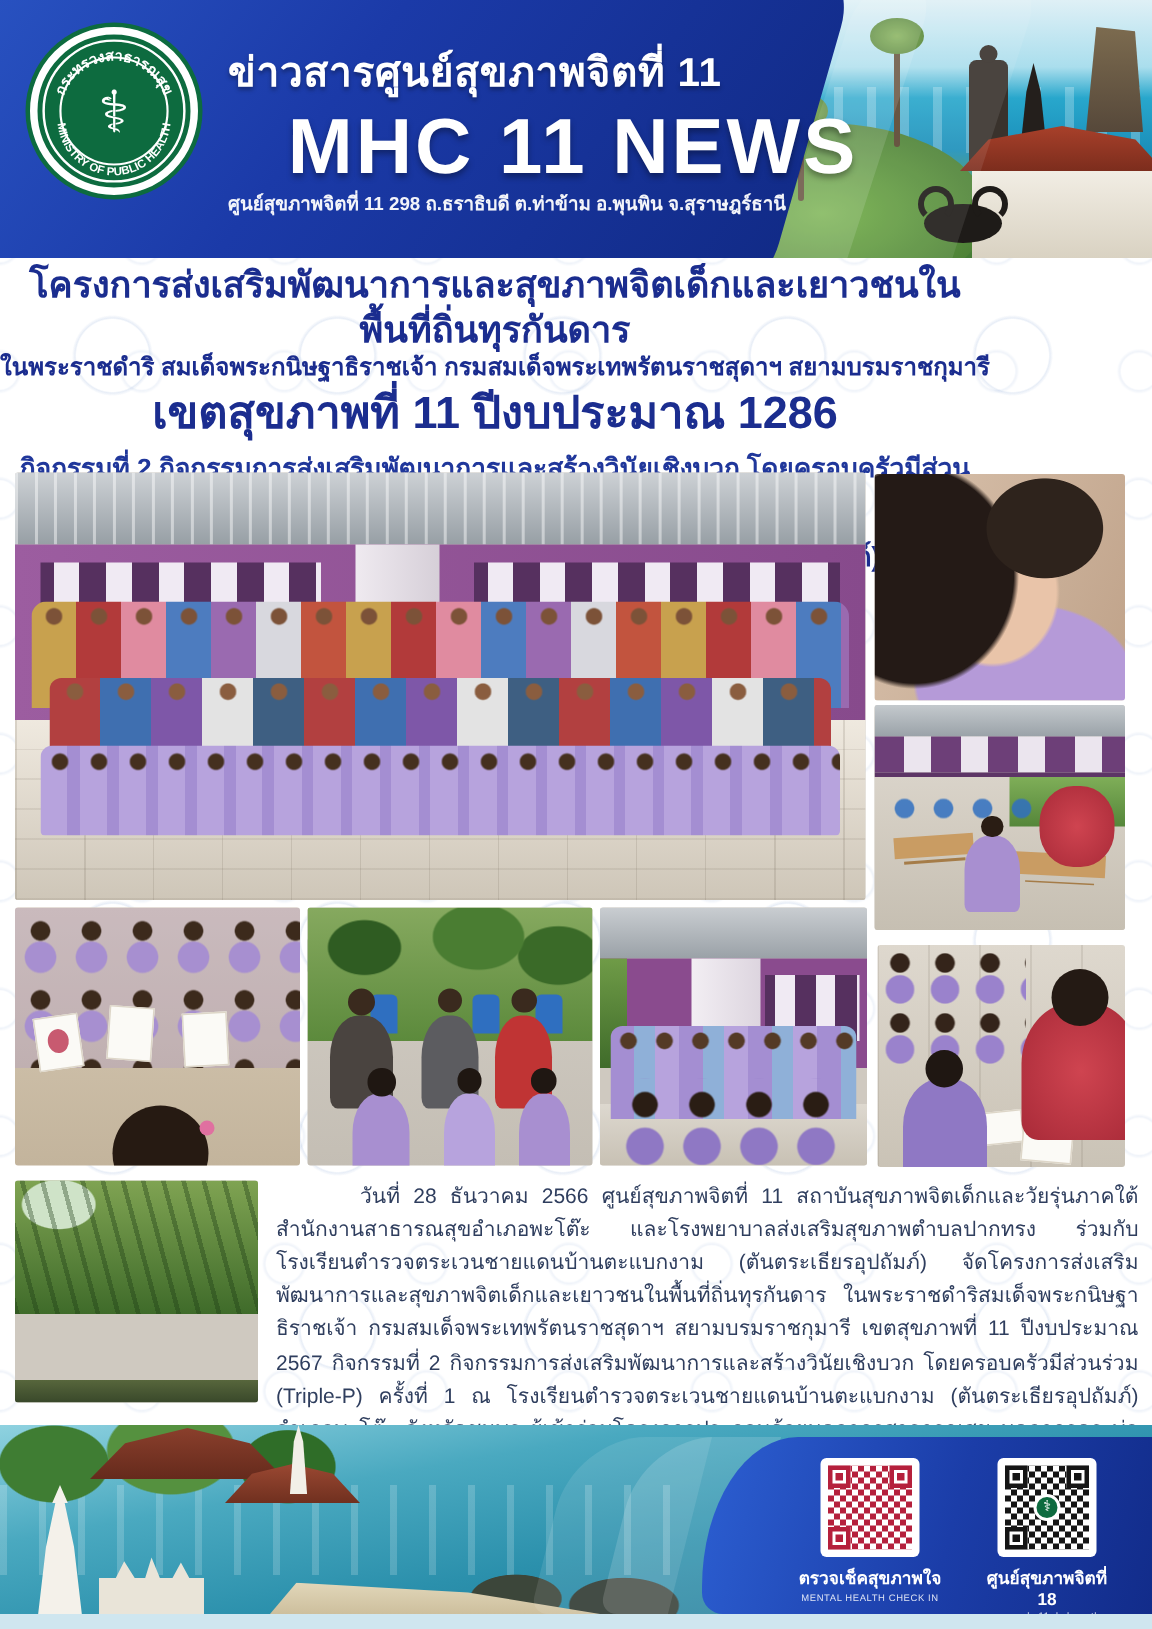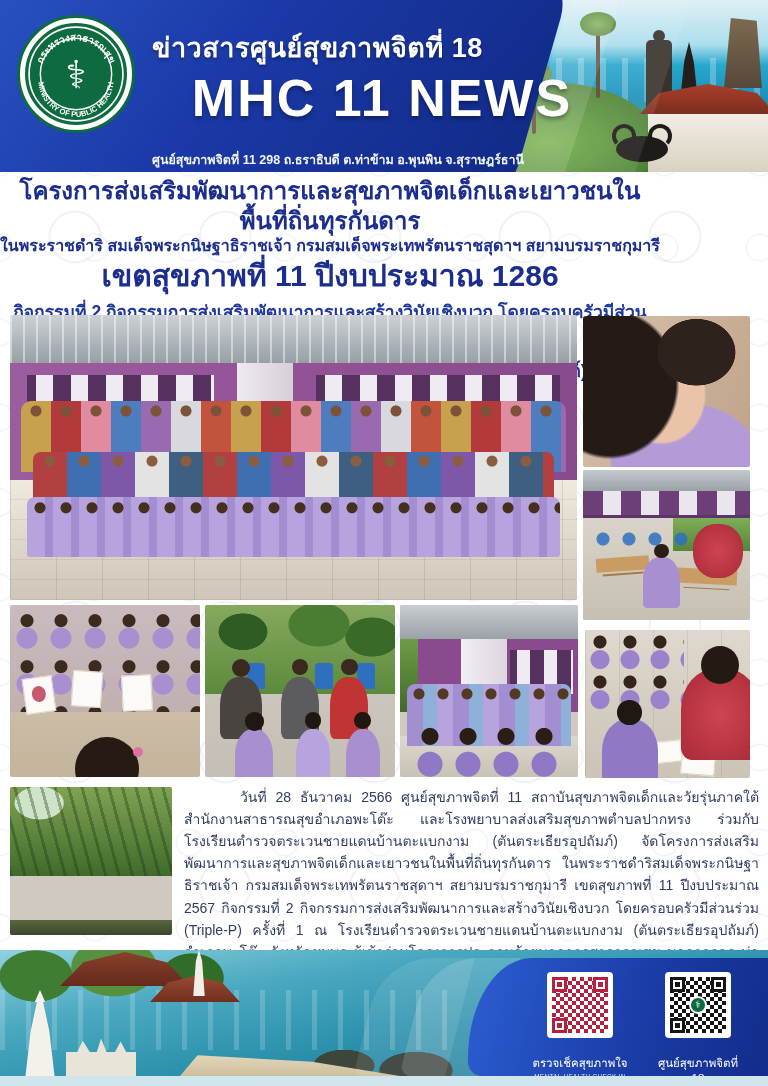--- a/index.html
+++ b/index.html
@@ -45,21 +45,21 @@
   .hd-band { position:absolute; top:-20px; height:230px; width:120px; background:rgba(255,255,255,.13); transform:skewX(-18deg); border-radius:36px; }
   .hd-band.b1 { left:470px; } .hd-band.b2 { left:540px; background:rgba(255,255,255,.09); }
   .hd-swoosh { position:absolute; left:-60px; top:-30px; width:600px; height:240px; transform:skewX(-16deg);
     border-radius:0 48px 48px 0; background:linear-gradient(115deg, #2a55c4 0%, #1b3aa8 45%, #112a86 100%); }
   .hd-logo { position:absolute; left:20px; top:18px; width:112px; height:112px; border-radius:50%;
     background:#0d6b3f; border:5px solid #fff; box-shadow:0 0 0 3px #0d6b3f; }
   .hd-logo svg { width:100%; height:100%; }
   .hd-titles { position:absolute; left:152px; top:26px; width:460px; color:#fff; }
   .hd-kicker { font-size:27px; font-weight:bold; letter-spacing:.5px; text-shadow:0 2px 3px rgba(0,0,0,.35); }
   .hd-main { font-size:52px; font-weight:800; letter-spacing:2px; line-height:1.05; margin-top:2px; text-shadow:0 3px 4px rgba(0,0,0,.35);text-align:center; }
-  .hd-addr { font-size:12.5px; font-weight:bold; margin-top:24px; opacity:.95; }
+  .hd-addr { font-size:12.5px; font-weight:bold; margin-top:0; opacity:.95; }
 
   
   .headline { position:absolute; left:0; top:176px; width:660px; text-align:center; color:#1b2d8f; z-index:2; }
   .hl1 { font-size:24px; font-weight:800; line-height:1.25; }
   .hl2 { font-size:16px; font-weight:bold; line-height:1.3; }
   .hl3 { font-size:30px; font-weight:800; line-height:1.15; margin-top:2px; }
   .hl4 { font-size:17.5px; font-weight:600; color:#20379b; margin-top:5px; }
   .hl5 { font-size:18.5px; font-weight:bold; margin-top:2px; }
 
   
@@ -232,21 +232,21 @@
     display:flex; justify-content:flex-end; align-items:flex-start; gap:22px; padding:14px 22px 0 0; }
   .qr-block { width:96px; text-align:center; }
   .qr-card { position:relative; width:66px; height:66px; margin:0 auto; background:#fff; border-radius:4px; padding:5px; }
   .qr-pat { position:absolute; inset:5px; background:repeating-conic-gradient(var(--c) 0% 25%, #ffffff 0% 50%); background-size:8px 8px; }
   .qr-pat.red { --c:#b5203c; } .qr-pat.blk { --c:#151515; }
   .fnd { position:absolute; width:15px; height:15px; border:3px solid var(--c); background:#fff; }
   .fnd::after { content:""; position:absolute; inset:2px; background:var(--c); }
   .fnd.tl { left:5px; top:5px; } .fnd.tr { right:5px; top:5px; } .fnd.bl { left:5px; bottom:5px; }
   .qr-emb { position:absolute; left:50%; top:50%; transform:translate(-50%,-50%); width:18px; height:18px; border-radius:50%;
     background:#0d6b3f; border:2px solid #fff; color:#fff; font-size:10px; line-height:14px; text-align:center; }
-  .qr-th { margin-top:16px; color:#fff; font-weight:normal; font-size:11.5px; }
+  .qr-th { margin-top:5px; color:#fff; font-weight:bold; font-size:11.5px; }
   .qr-en { color:rgba(255,255,255,.85); font-size:6.3px; letter-spacing:.4px; margin-top:1px; }
   .ft-strip { position:absolute; left:0; top:1076px; width:768px; height:10px; background:#cfe6ef; z-index:4; }
 </style>
 </head>
 <body>
 
 <div class="page">
   <div class="bg-pattern"></div>
 
   <div class="header">
@@ -278,21 +278,21 @@
           <textPath href="#arcTop" startOffset="50%" text-anchor="middle">กระทรวงสาธารณสุข</textPath>
         </text>
         <text font-size="7.5" font-weight="bold" fill="#ffffff">
           <textPath href="#arcBot" startOffset="50%" text-anchor="middle">MINISTRY OF PUBLIC HEALTH</textPath>
         </text>
         <text x="50" y="64" font-size="38" text-anchor="middle" fill="#ffffff">⚕</text>
       </svg>
     </div>
 
     <div class="hd-titles">
-      <div class="hd-kicker">ข่าวสารศูนย์สุขภาพจิตที่ 18</div>
+      <div class="hd-kicker">ข่าวสารศูนย์สุขภาพจิตที่ 11</div>
       <div class="hd-main">MHC 11 NEWS</div>
       <div class="hd-addr">ศูนย์สุขภาพจิตที่ 11 298 ถ.ธราธิบดี ต.ท่าข้าม อ.พุนพิน จ.สุราษฎร์ธานี</div>
     </div>
   </div>
 
   <div class="headline">
     <div class="hl1">โครงการส่งเสริมพัฒนาการและสุขภาพจิตเด็กและเยาวชนในพื้นที่ถิ่นทุรกันดาร</div>
     <div class="hl2">ในพระราชดำริ สมเด็จพระกนิษฐาธิราชเจ้า กรมสมเด็จพระเทพรัตนราชสุดาฯ สยามบรมราชกุมารี</div>
     <div class="hl3">เขตสุขภาพที่ 11 ปีงบประมาณ 1286</div>
     <div class="hl4">กิจกรรมที่ 2 กิจกรรมการส่งเสริมพัฒนาการและสร้างวินัยเชิงบวก โดยครอบครัวมีส่วนร่วม (Triple-P)</div>

